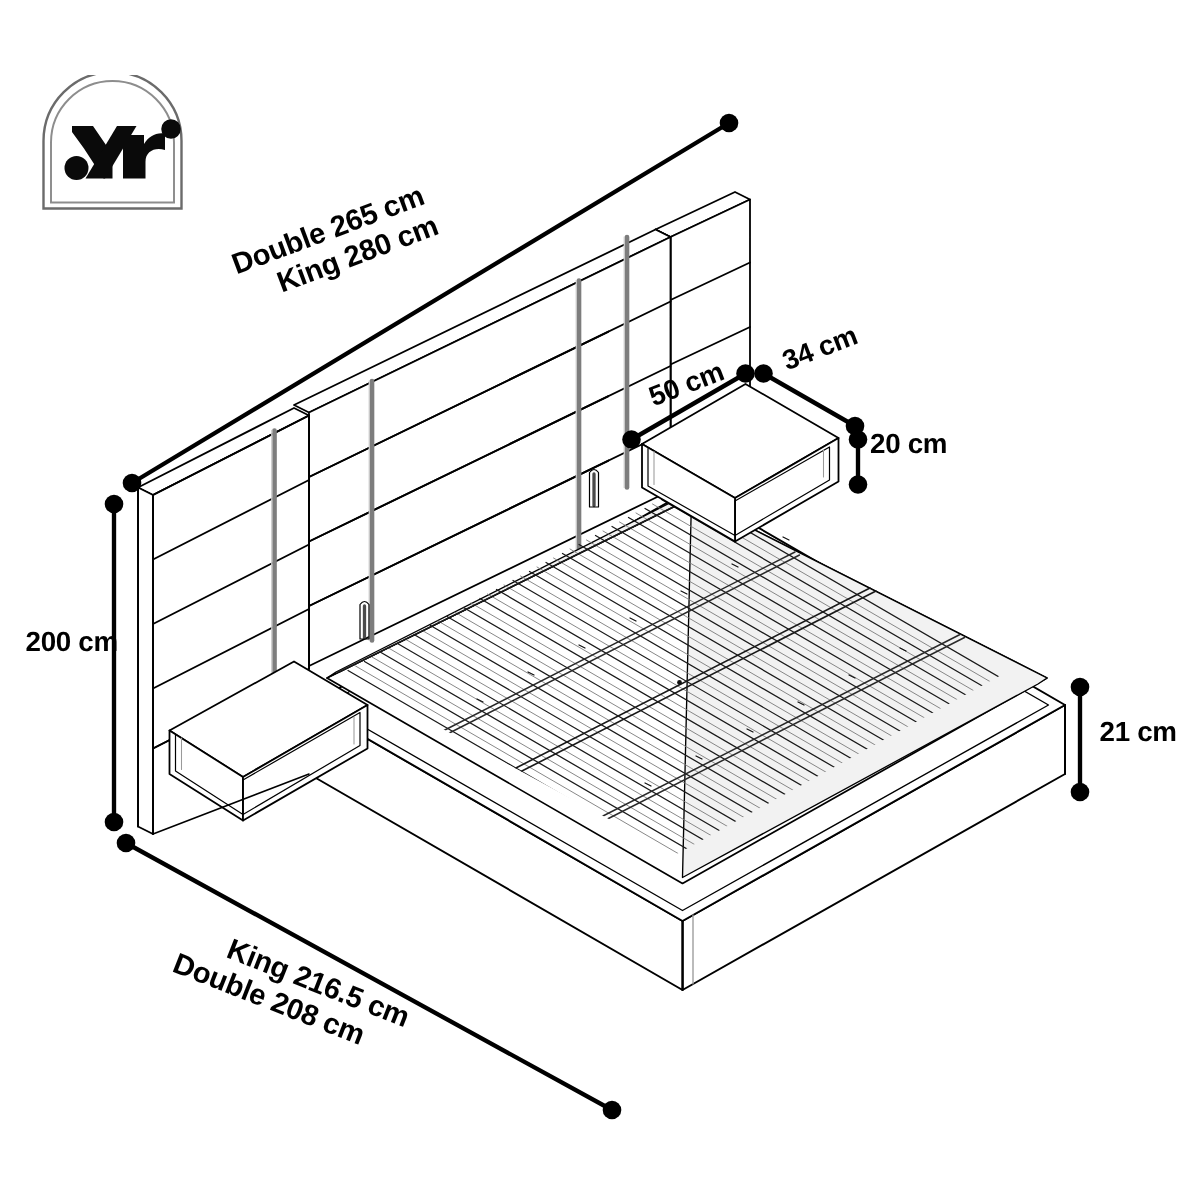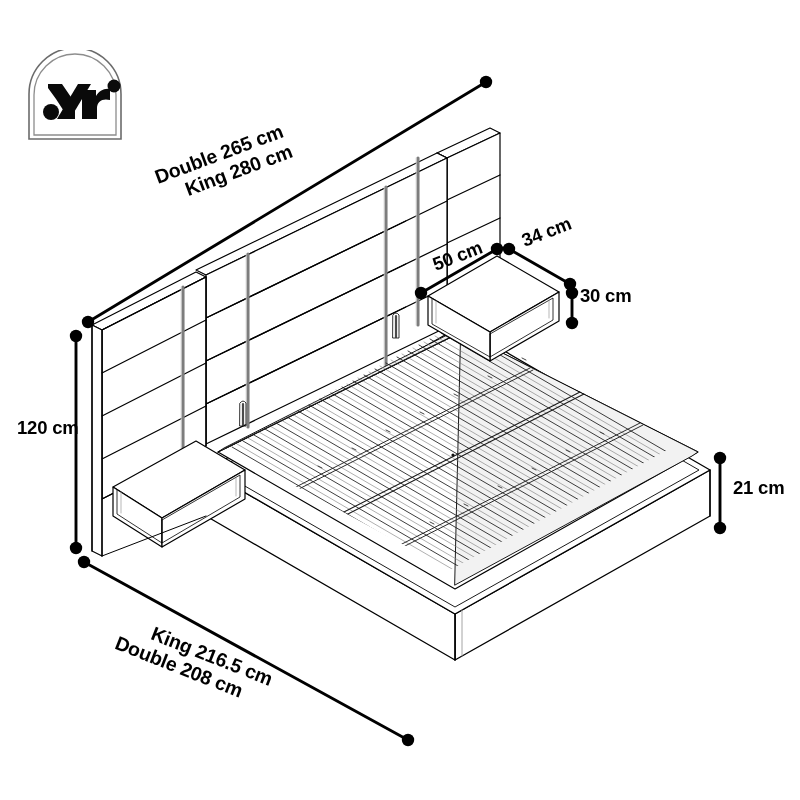--- a/index.html
+++ b/index.html
@@ -333,17 +333,17 @@
     <span class="r2">King 280 cm</span>
   </div>
 
   <div class="dimlabel big l-bottom two-line">
     <span class="r1">King 216.5 cm</span>
     <span class="r2">Double 208 cm</span>
   </div>
 
   <div class="dimlabel mid l-50">50 cm</div>
   <div class="dimlabel mid l-34">34 cm</div>
-  <div class="dimlabel mid l-20">30 cm</div>
-  <div class="dimlabel mid l-120">120 cm</div>
+  <div class="dimlabel mid l-20">20 cm</div>
+  <div class="dimlabel mid l-120">200 cm</div>
   <div class="dimlabel mid l-39">21 cm</div>
 
 </div>
 
 </body></html>

